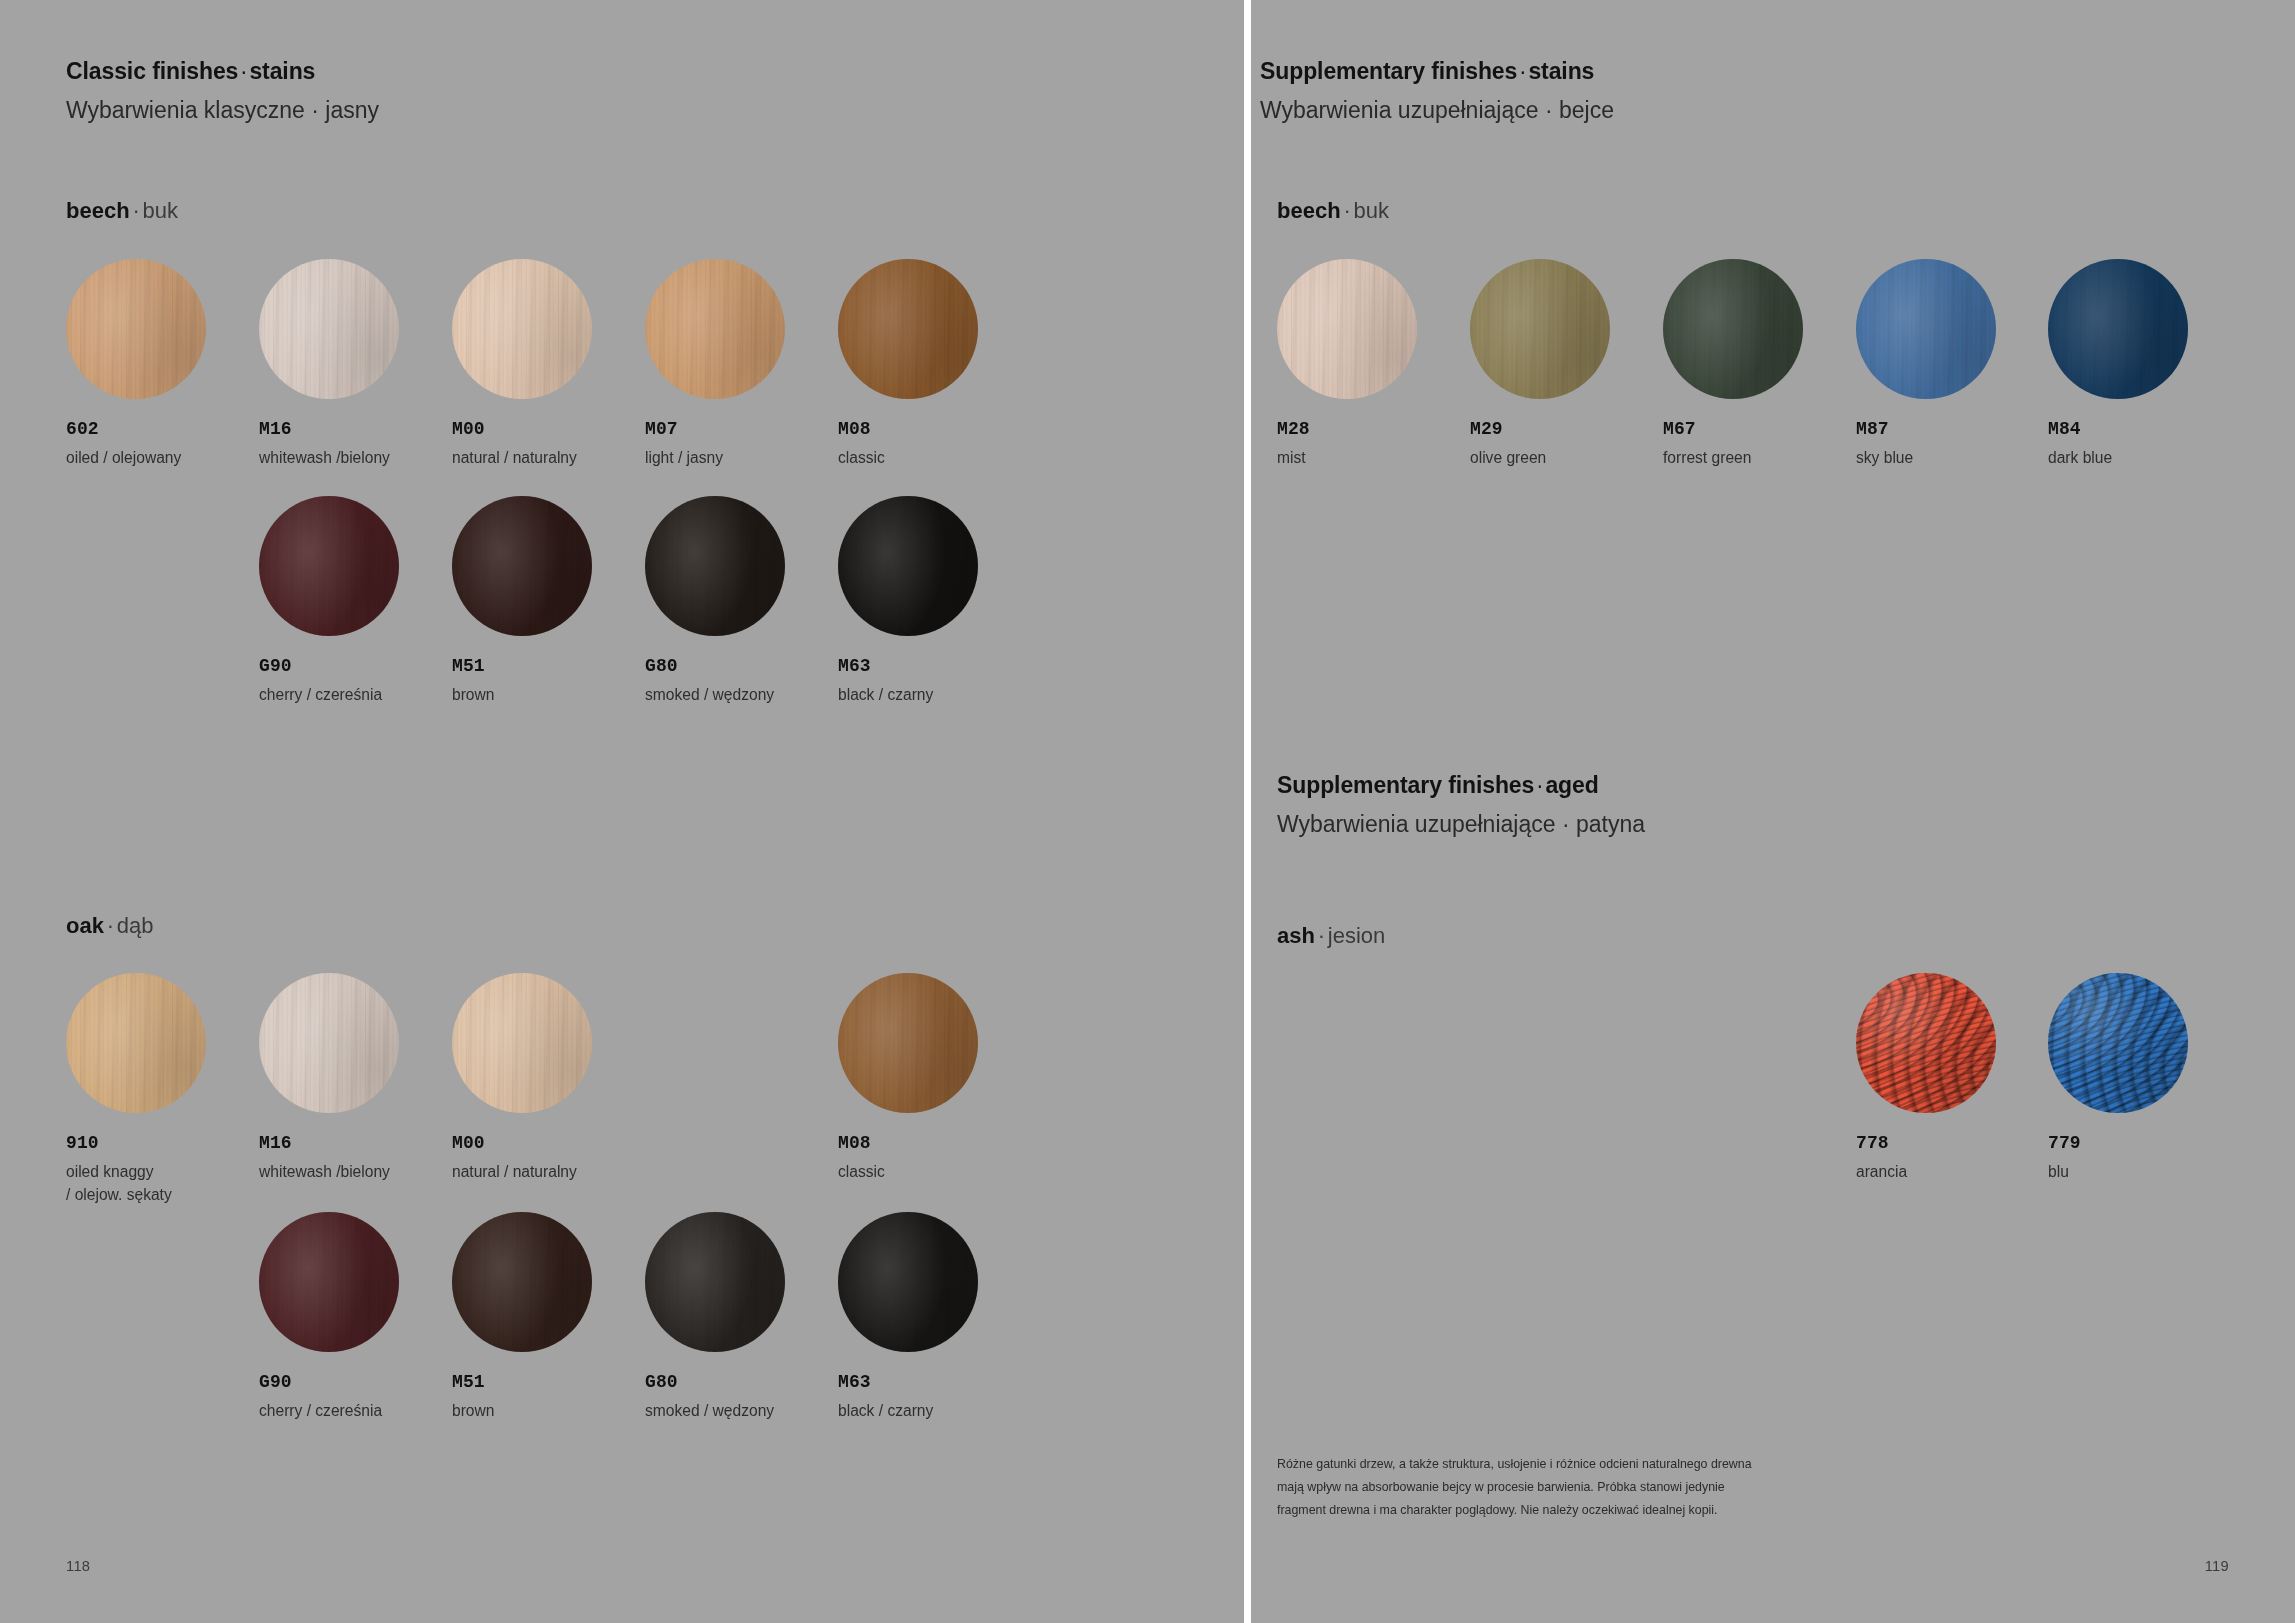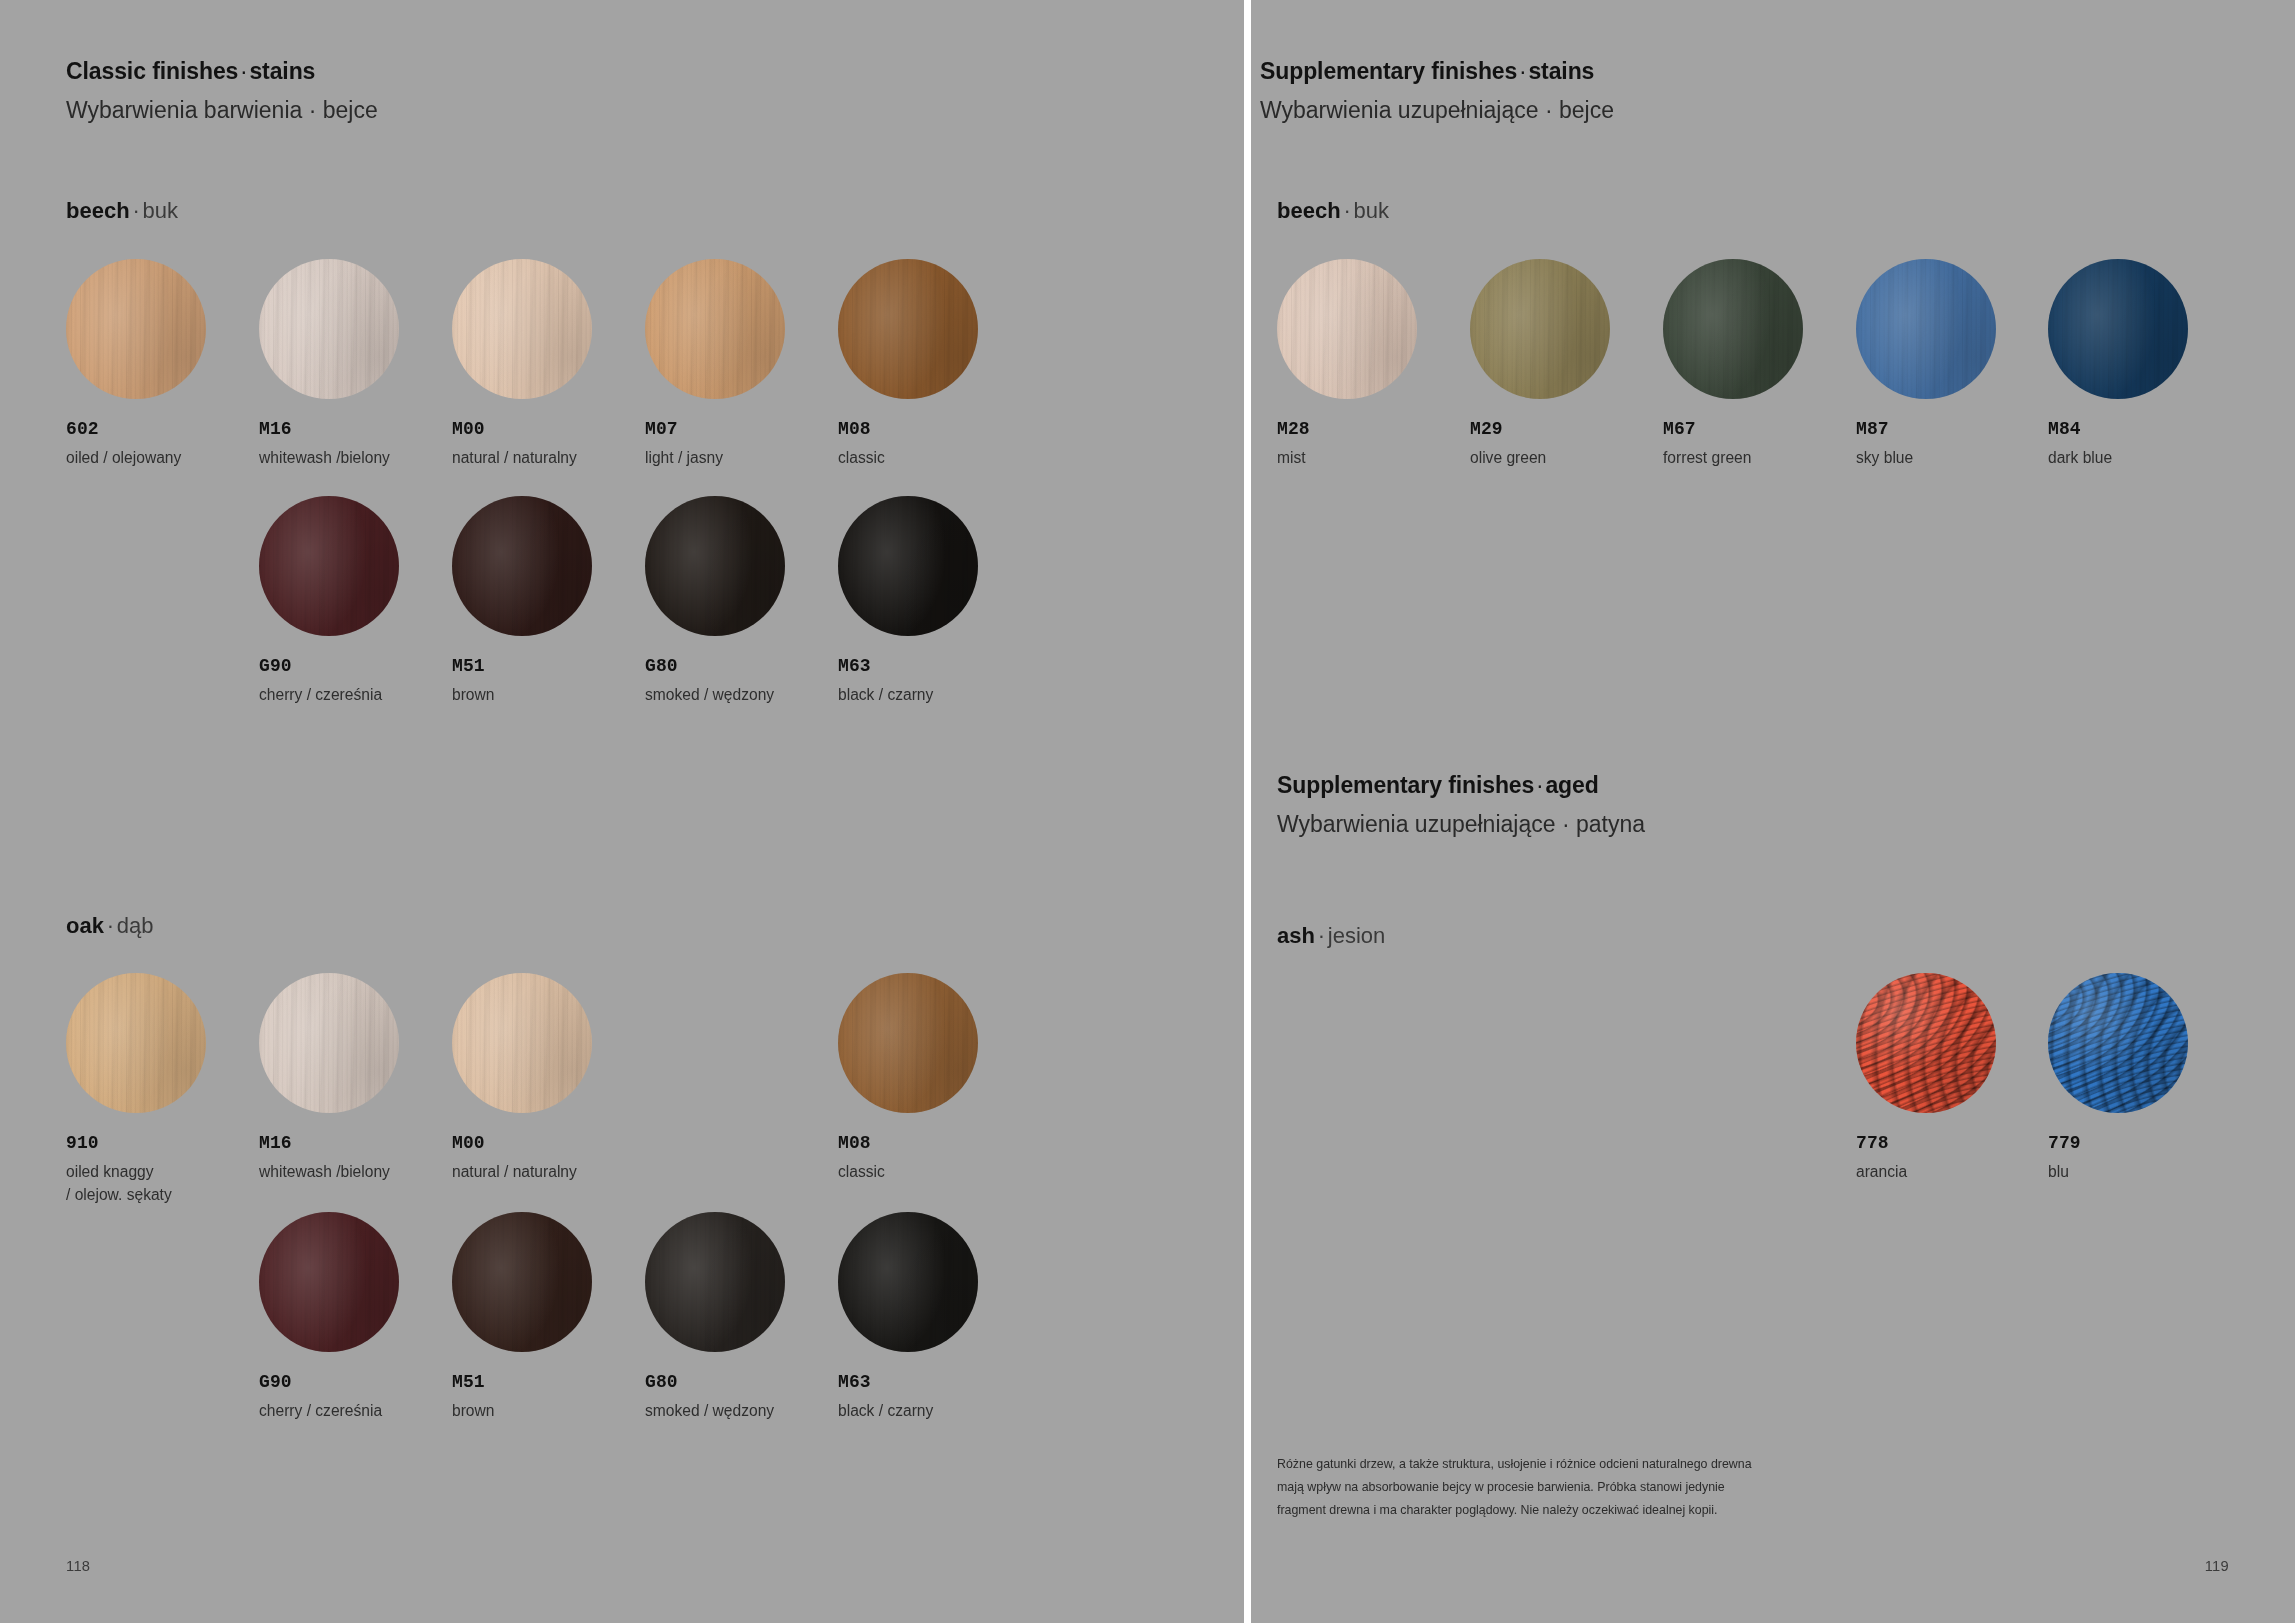--- a/index.html
+++ b/index.html
@@ -130,21 +130,21 @@
 <body>
 
 <div class="spread">
 
   <div class="page page-left">
 
     <div class="sec" style="left:66px; top:57px;">
       <div class="sec-en">
         <span>Classic finishes</span><span class="dot">·</span><span>stains</span>
       </div>
-      <div class="sec-pl">Wybarwienia barwienia · bejce</div>
+      <div class="sec-pl">Wybarwienia klasyczne · jasny</div>
     </div>
 
     <div class="wood-head" style="left:66px; top:200px;">
       <b>beech</b><span class="sep">·</span><span class="pl">buk</span>
     </div>
 
     <div class="swatch-grid" id="grid-classic-beech-row1" style="left: 0px; top: 0px;">
         <div class="cell" style="left: 66px; top: 259px;">
           <div class="disc-wrap">
             <div class="disc grain" style="background: rgb(211, 163, 121);"></div>

